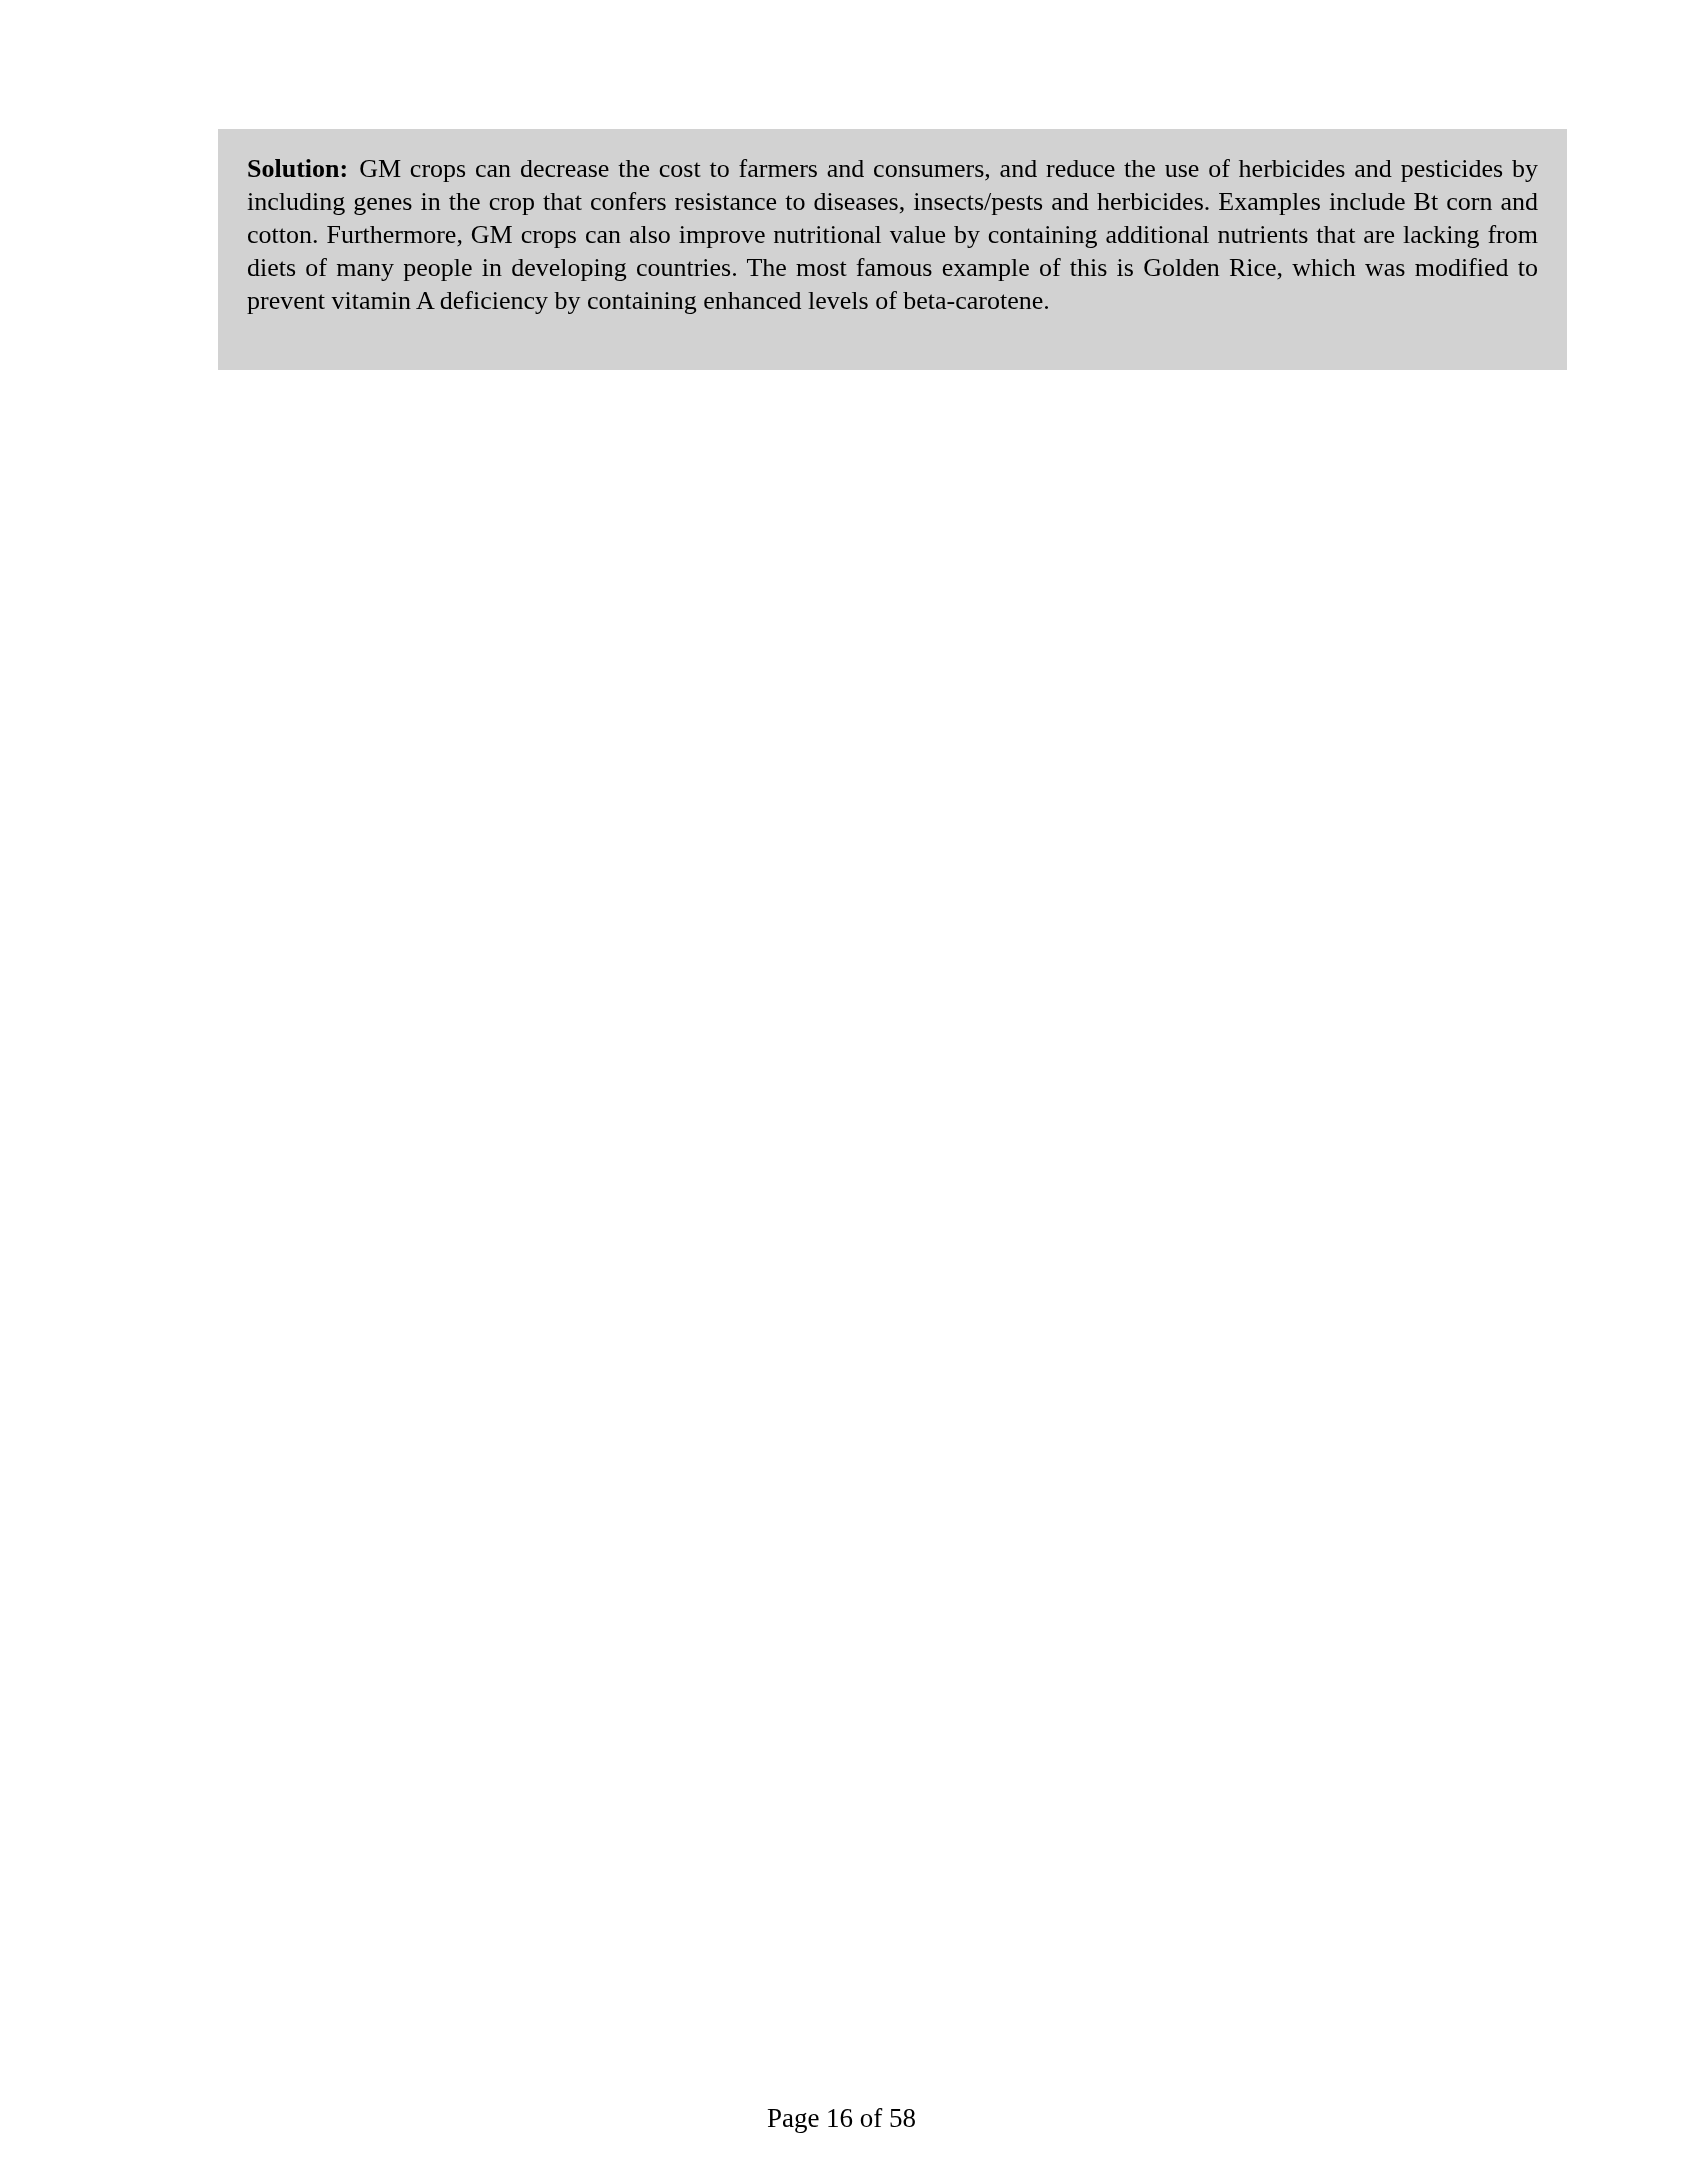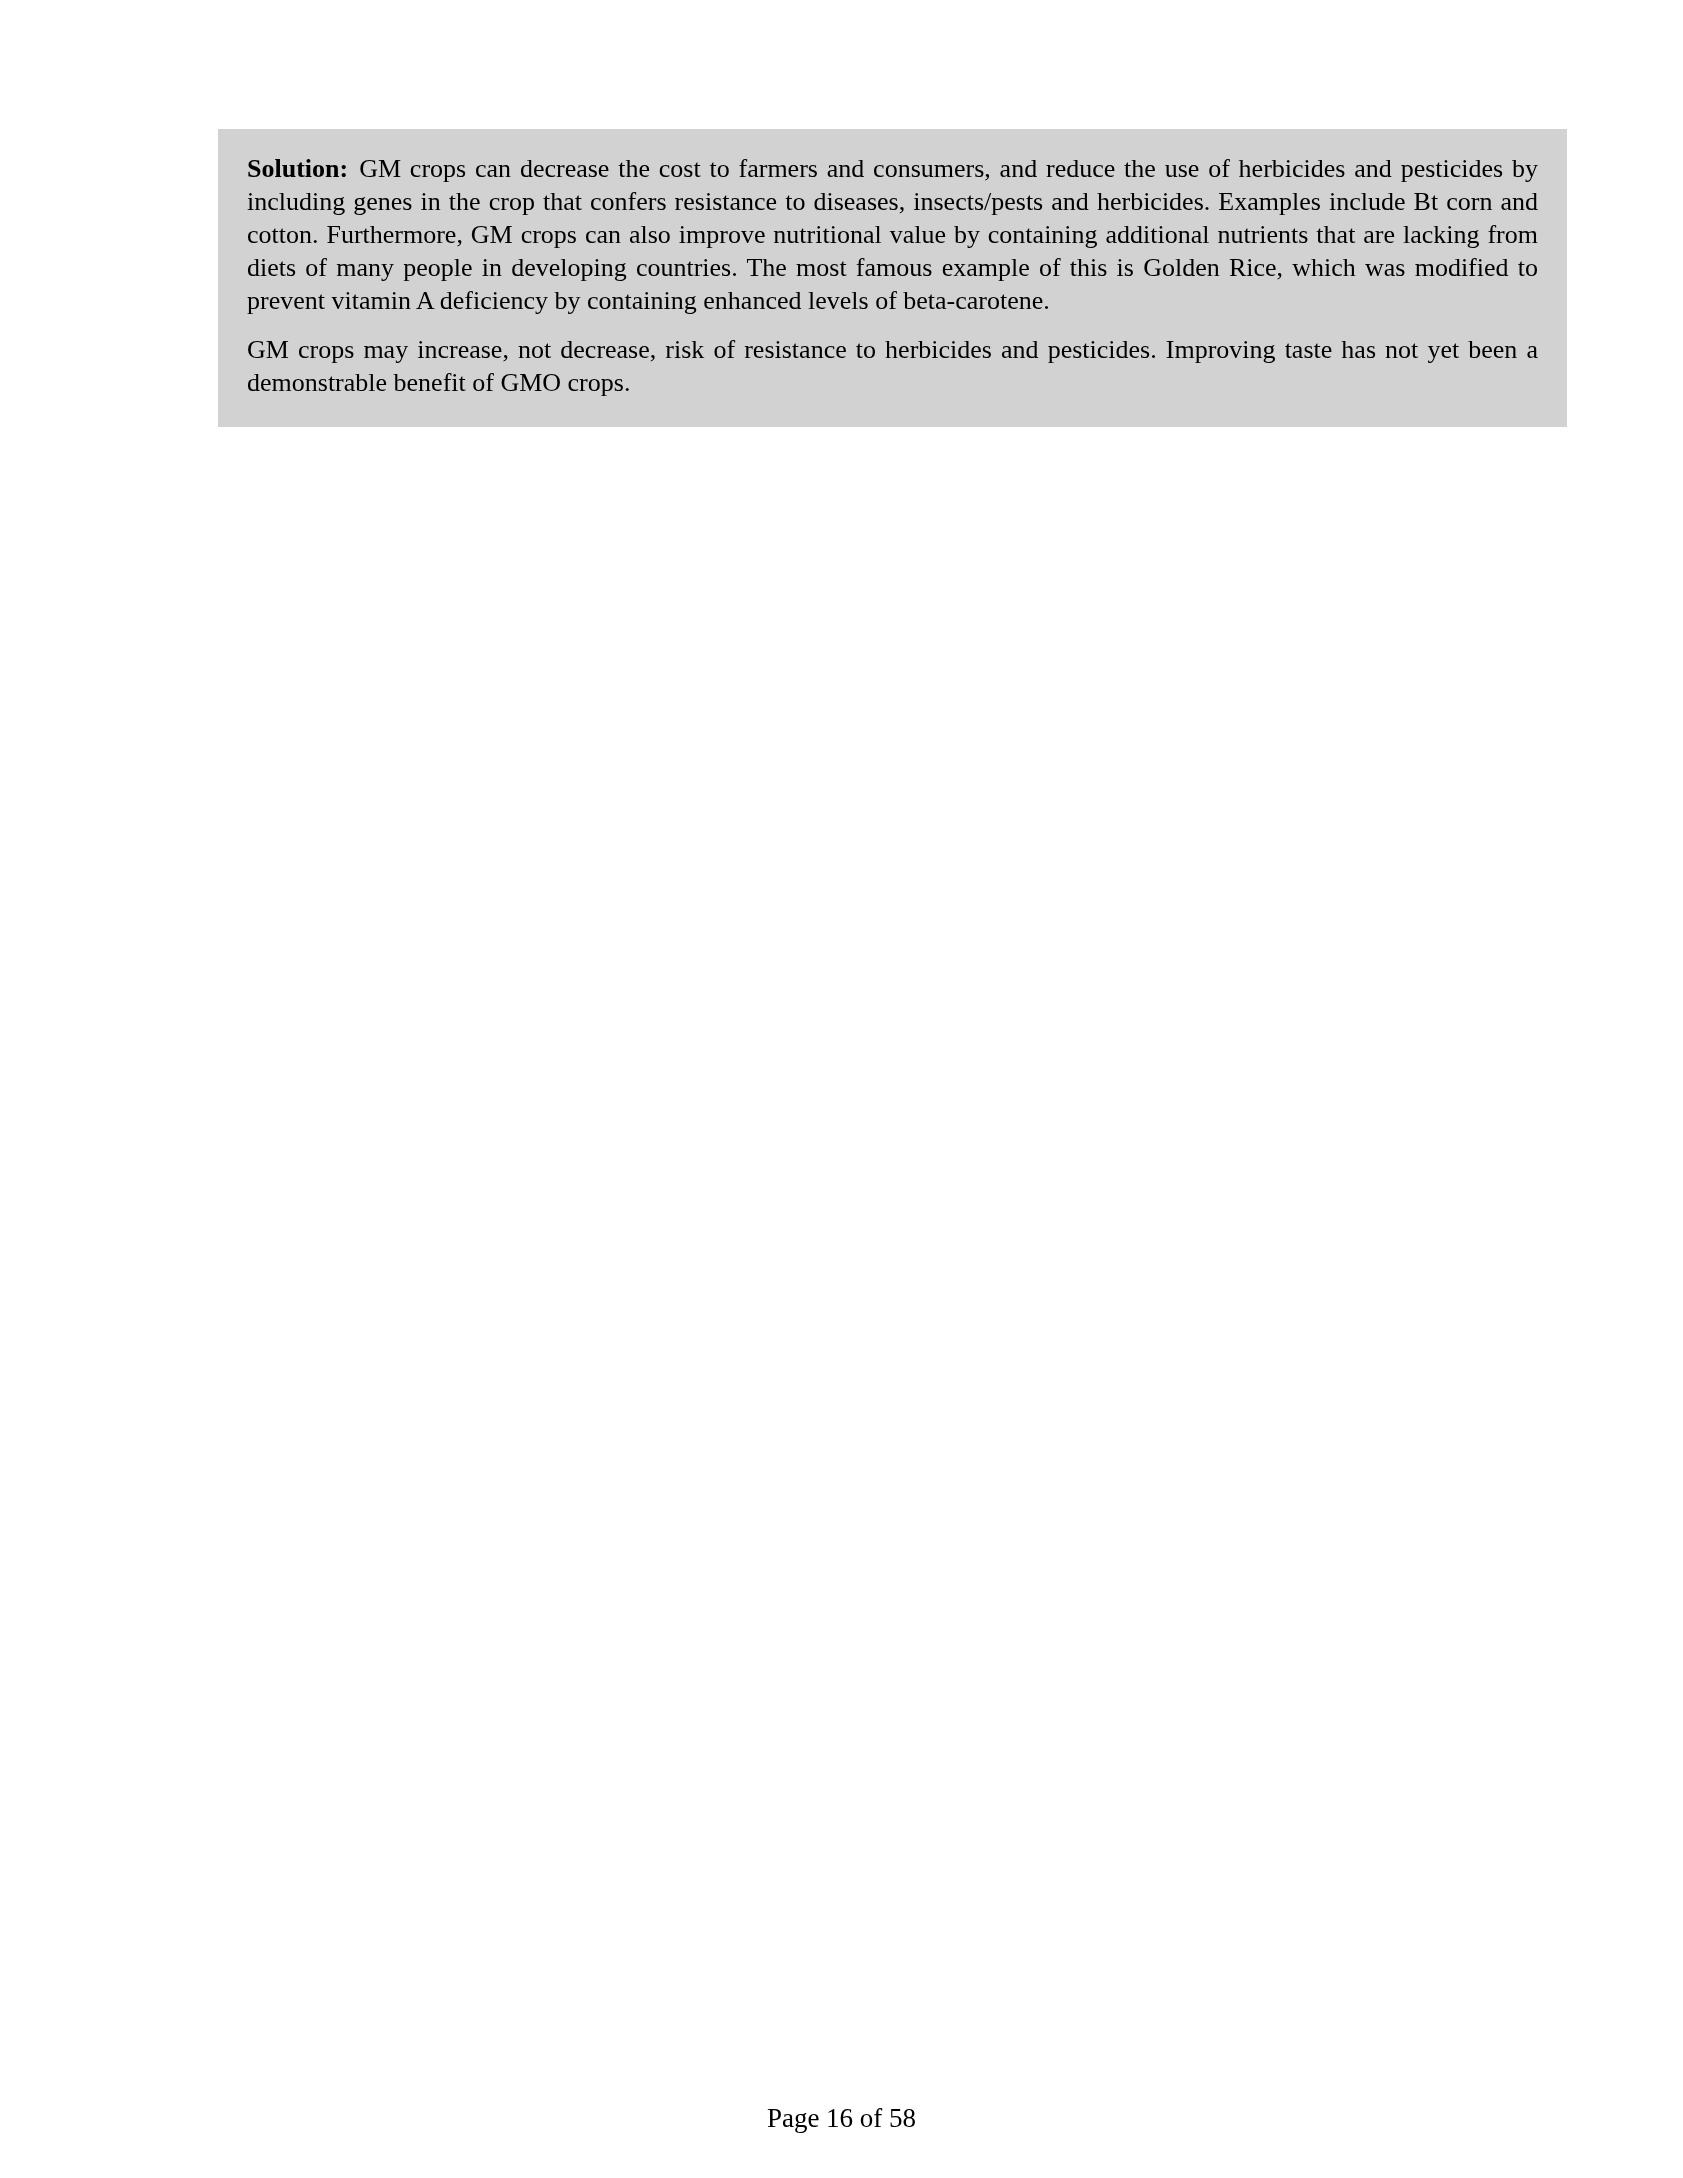--- a/index.html
+++ b/index.html
@@ -50,19 +50,18 @@
     font-size: 27px;
     line-height: 34px;
     margin-top: 16px;
   }
 </style>
 </head>
 <body>
 
 <div class="solution-box">
   <p class="para para-1"><span class="solution-label">Solution:</span><span>GM crops can decrease the cost to farmers and consumers, and reduce the use of herbicides and pesticides by including genes in the crop that confers resistance to diseases, insects/pests and herbicides. Examples include Bt corn and cotton. Furthermore, GM crops can also improve nutritional value by containing additional nutrients that are lacking from diets of many people in developing countries. The most famous example of this is Golden Rice, which was modified to prevent vitamin A deficiency by containing enhanced levels of beta-carotene.</span></p>
-  <p class="para para-2"><span>GM crops may increase, not decrease, risk of resistance to herbicides and pesticides. Improving taste has not yet been a demonstrable benefit of GMO crops.</span></p>
 </div>
 
 <div class="page-footer">
   <span class="page-number">Page 16 of 58</span>
 </div>
 
 
 </body></html>

